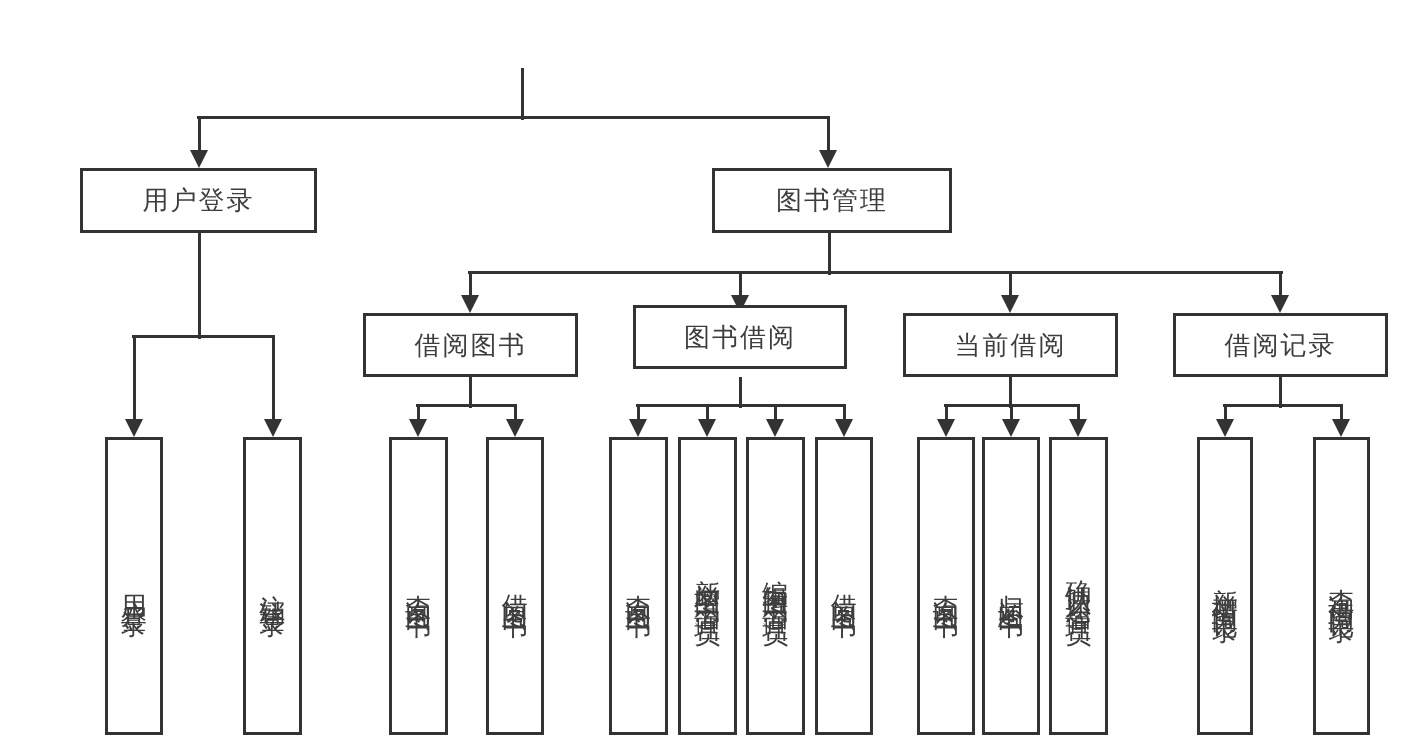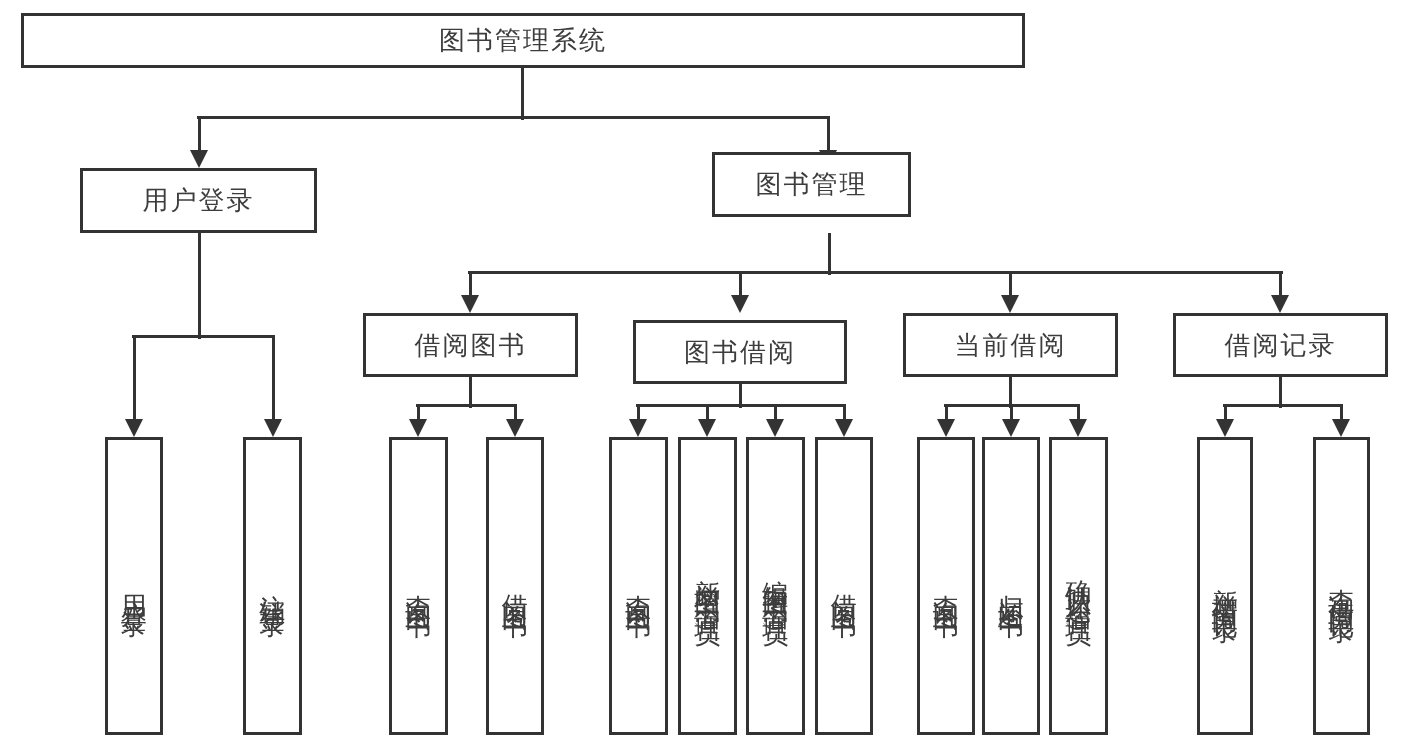--- a/index.html
+++ b/index.html
@@ -31,27 +31,26 @@
     position:absolute;right:14px;bottom:6px;z-index:3;
     font-size:21px;letter-spacing:1px;color:rgba(145,145,145,.9);
     text-shadow:0 1px 0 rgba(255,255,255,.6);
   }
 </style>
 </head>
 <body>
 
 <div id="canvas">
 
-  <div class="hbox" style="left:21px;top:13px;width:1004px;height:55px;">图书管理系统</div>
 
   <div class="hbox" style="left:80px;top:168px;width:237px;height:65px;">用户登录</div>
-  <div class="hbox" style="left:712px;top:152px;width:199px;height:65px;">图书管理</div>
+  <div class="hbox" style="left:712px;top:168px;width:240px;height:65px;">图书管理</div>
 
   <div class="hbox" style="left:363px;top:313px;width:215px;height:64px;">借阅图书</div>
-  <div class="hbox" style="left:633px;top:320px;width:214px;height:64px;">图书借阅</div>
+  <div class="hbox" style="left:633px;top:305px;width:214px;height:64px;">图书借阅</div>
   <div class="hbox" style="left:1173px;top:313px;width:215px;height:64px;">借阅记录</div>
   <div class="hbox" style="left:903px;top:313px;width:215px;height:64px;">当前借阅</div>
 
   <div class="vbox" style="left:105px;width:58px;">
     <span>用户登录</span>
     </div>
   <div class="vbox" style="left:243px;width:59px;">
     <span>注销登录</span>
     </div>
 

